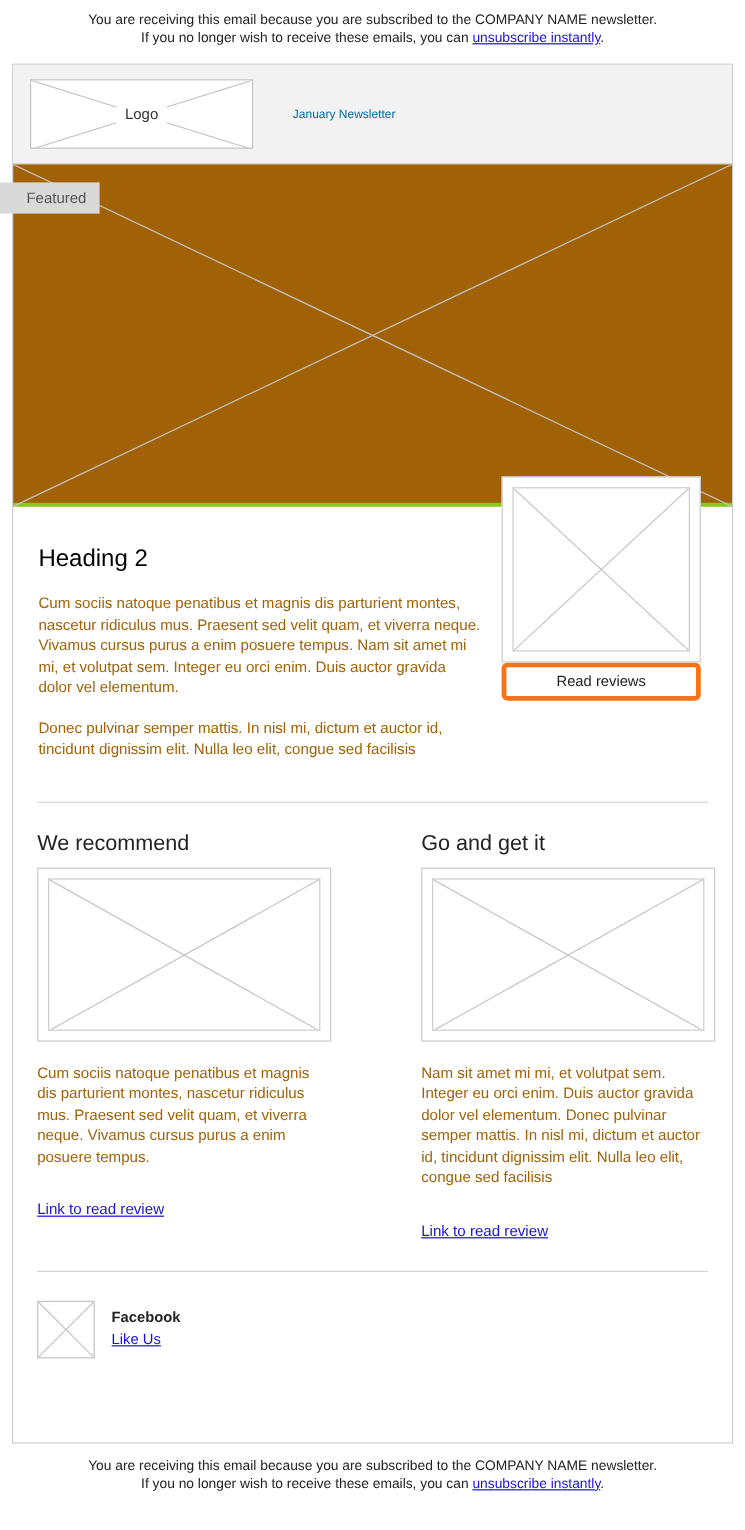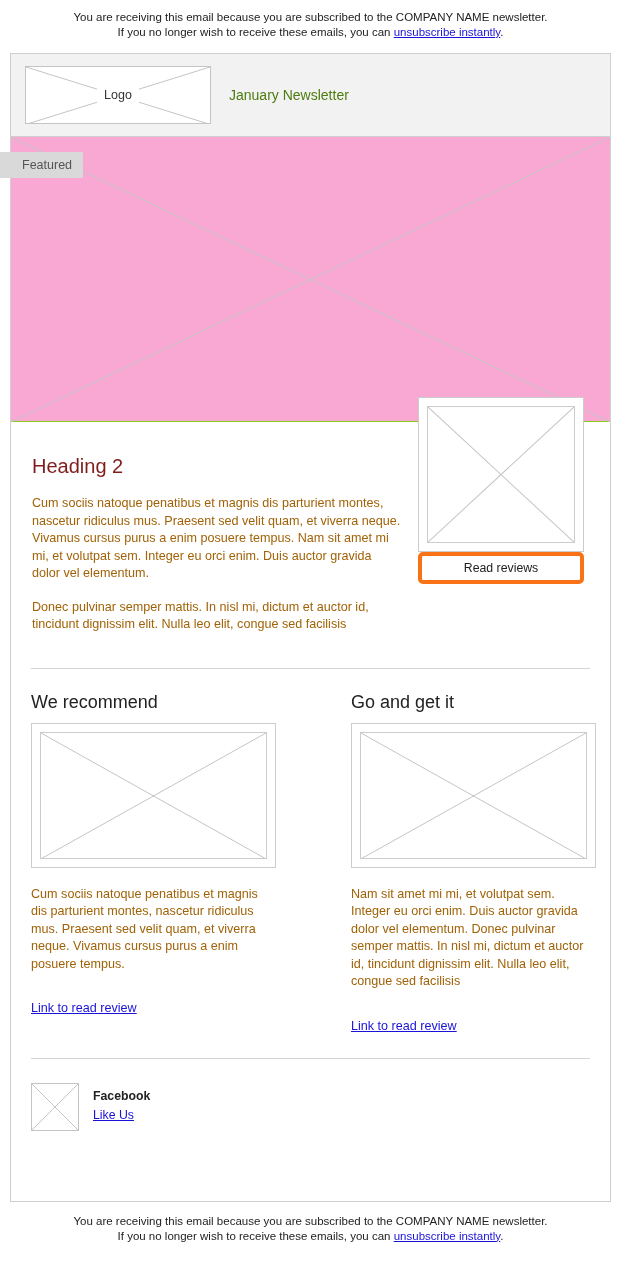--- a/index.html
+++ b/index.html
@@ -66,31 +66,31 @@
   }
   .logo-text {
     position: relative;
     z-index: 2;
     background: #ffffff;
     padding: 1px 7px;
     font-size: 12.5px;
     color: #333;
   }
   .newsletter-title {
-    margin-left: 18px;
-    font-size: 14px;
-    color: #4d7c0f;
+    margin-left: 33px;
+    font-size: 10px;
+    color: #0369a1;
   }
 
   
   .hero-wrap {
     position: relative;
     height: 285px;
-    background: #f9a8d4;
-    border-bottom: 1px solid #84cc16;
+    background: #a16207;
+    border-bottom: 3px solid #84cc16;
   }
   .hero-x { position: absolute; inset: 0; }
   .featured-badge {
     position: absolute;
     left: -11px;
     top: 15px;
     background: #d9d9d9;
     color: #555;
     font-size: 12.5px;
     padding: 6px 11px 6px 22px;
@@ -101,21 +101,21 @@
   
   .feature {
     display: flex;
     padding: 20px 20px 0 20px;
     position: relative;
   }
   .feature-text { width: 370px; padding-left: 1px; }
   h2.heading {
     font-size: 20px;
     font-weight: normal;
-    color: #7f1d1d;
+    color: #000000;
     margin: 12px 0 17px 0;
     line-height: 24px;
   }
   .body-copy {
     font-size: 12.6px;
     line-height: 17.5px;
     color: #a16207;
     margin: 0 0 16px 0;
   }
   .feature-aside {

